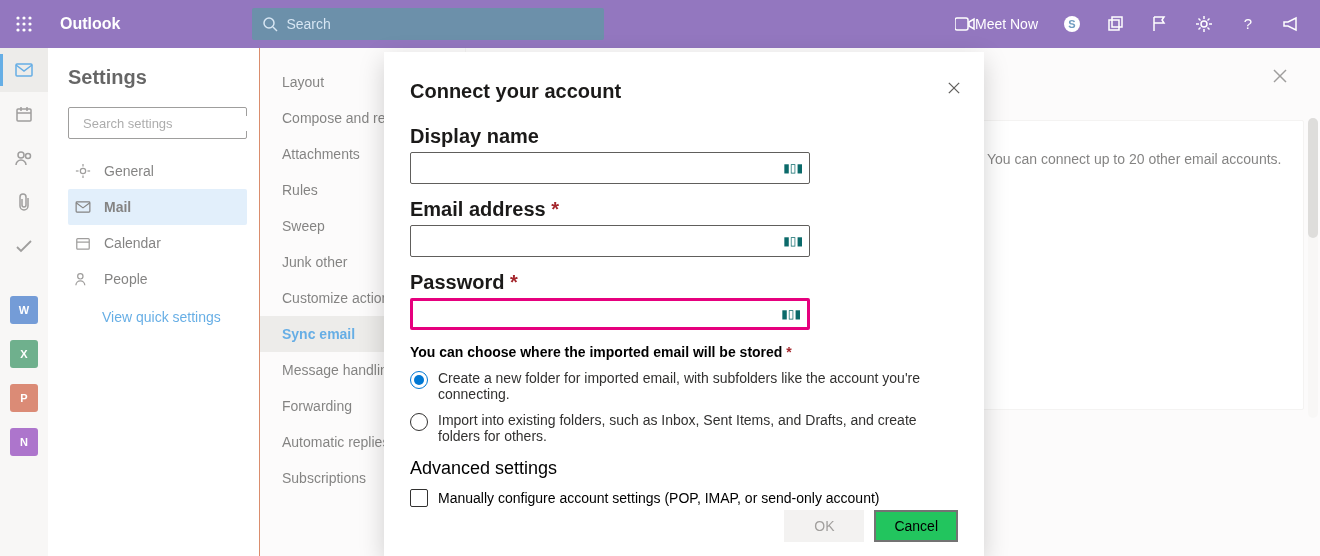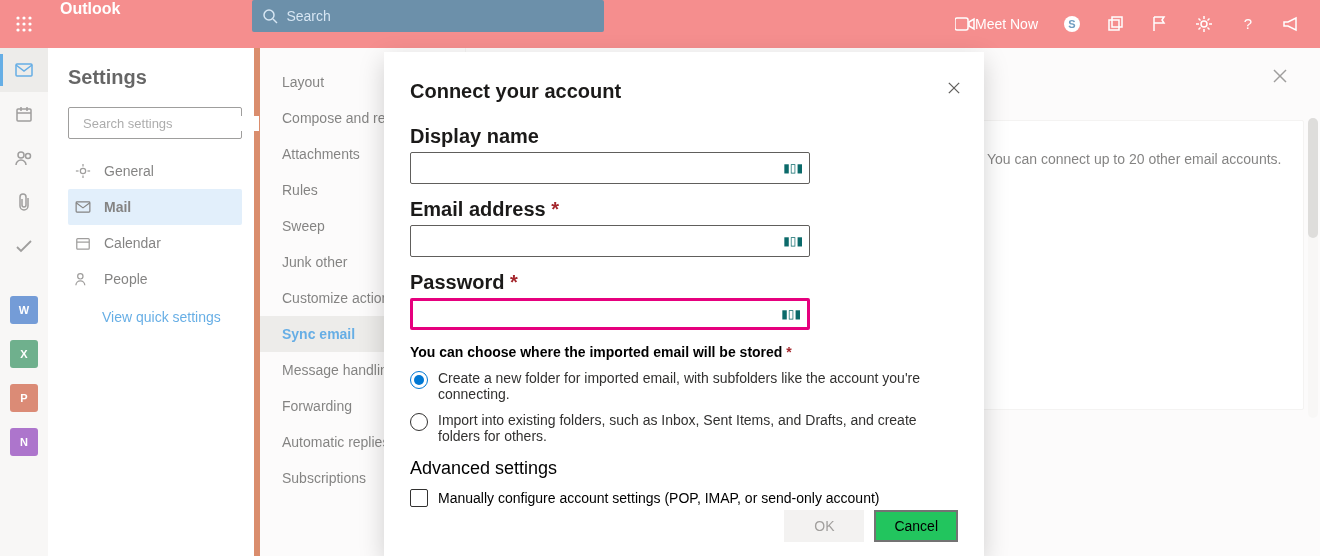--- a/index.html
+++ b/index.html
@@ -1,39 +1,39 @@
 <!DOCTYPE html>
 <html><head>
 <meta charset="utf-8">
 <style>
 * { box-sizing: border-box; margin: 0; padding: 0; font-family: "Segoe UI", Arial, sans-serif; }
 html, body { width: 1320px; height: 556px; overflow: hidden; background: #faf9f8; }
 
 
-.topbar { height: 48px; background: #ef4444; display: flex; color: #fff; font-size: 14px; }
+.topbar { height: 48px; background: #4c1d95; display: flex; align-items: center; color: #fff; font-size: 14px; }
 .topbar .waffle { width: 48px; height: 48px; display: flex; align-items: center; justify-content: center; }
 .topbar .brand { font-size: 16px; font-weight: 600; padding: 0 12px; }
 .topbar .search { margin-left: auto; margin-right: auto; width: 352px; height: 32px; background: #0b4672; border-radius: 2px; display: flex; align-items: center; padding: 0 10px; color: #bcd6ec; }
 .topbar .search svg { margin-right: 8px; }
 .topbar .search input { background: transparent; border: none; outline: none; color: #fff; font-size: 14px; flex: 1; }
 .topbar .search input::placeholder { color: #bcd6ec; }
 .topbar .spacer { flex: 1; }
 .topbar .right { display: flex; align-items: center; gap: 4px; padding-right: 8px; }
 .topbar .right .meet { display: flex; align-items: center; gap: 0; padding: 0 10px; height: 48px; cursor: pointer; }
 .topbar .right .ticon { width: 40px; height: 48px; display: flex; align-items: center; justify-content: center; cursor: pointer; }
 
 
 .leftrail { position: absolute; left: 0; top: 48px; bottom: 0; width: 48px; background: #f3f2f1; display: flex; flex-direction: column; align-items: center; padding-top: 0; }
 .leftrail .ritem { width: 48px; height: 44px; display: flex; align-items: center; justify-content: center; cursor: pointer; position: relative; }
 .leftrail .ritem.active { background: #e1dfdd; }
 .leftrail .ritem.active::before { content: ""; position: absolute; left: 0; top: 6px; bottom: 6px; width: 3px; background: #0078d4; }
 .leftrail .appicon { width: 28px; height: 28px; border-radius: 3px; display: flex; align-items: center; justify-content: center; color: #fff; font-size: 11px; font-weight: 600; margin: 8px 0; }
 
 
-.panelA { position: absolute; left: 48px; top: 48px; bottom: 0; width: 212px; background: #fff; border-right: 6px solid #c2410c; padding: 18px 12px 0 20px; }
+.panelA { position: absolute; left: 48px; top: 48px; bottom: 0; width: 212px; background: #fff; border-right: 1px solid #c2410c; padding: 18px 12px 0 20px; }
 .panelA h1 { font-size: 20px; font-weight: 600; margin-bottom: 18px; }
 .panelA .ssearch { height: 32px; border: 1px solid #605e5c; border-radius: 2px; display: flex; align-items: center; padding: 0 8px; margin-bottom: 14px; }
 .panelA .ssearch input { border: none; outline: none; font-size: 13px; flex: 1; margin-left: 6px; }
 .panelA .cat { height: 36px; display: flex; align-items: center; gap: 12px; padding-left: 6px; font-size: 14px; color: #323130; cursor: pointer; border-radius: 2px; }
 .panelA .cat.active { background: #cfe4f8; font-weight: 600; }
 .panelA .cat .cicon { width: 18px; display: flex; justify-content: center; }
 .panelA .quick { color: #0078d4; font-size: 14px; padding: 12px 0 0 34px; cursor: pointer; }
 
 
 .panelB { position: absolute; left: 260px; top: 48px; bottom: 0; width: 206px; background: #faf9f8; border-right: 1px solid #edebe9; padding-top: 16px; }

